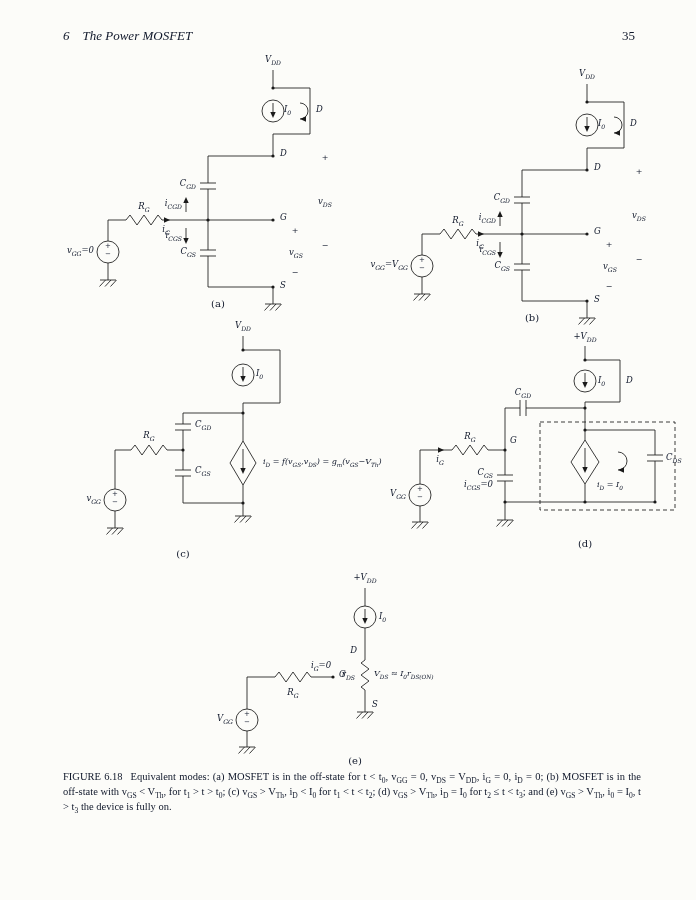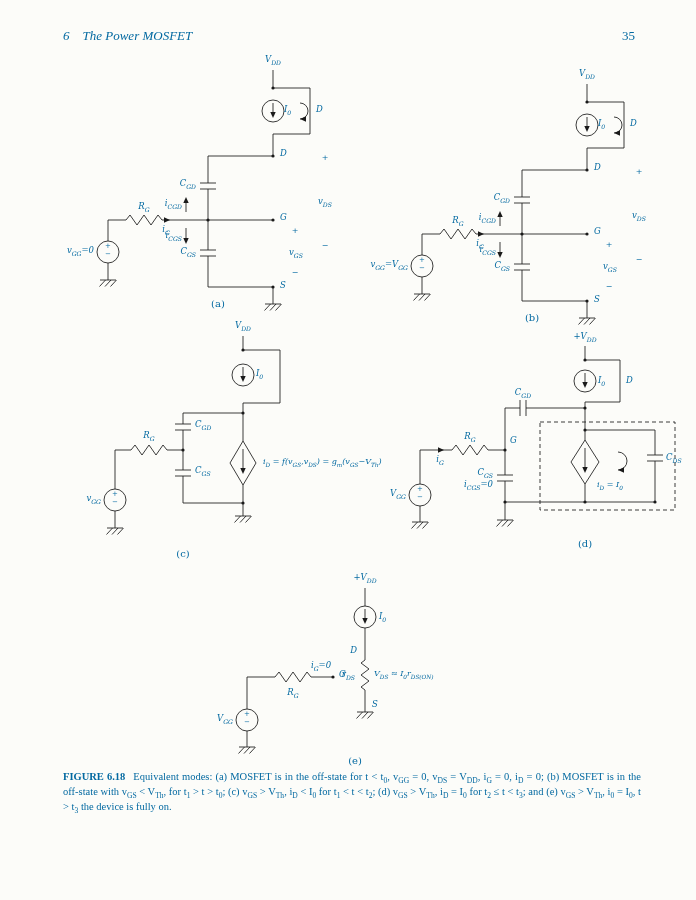--- a/index.html
+++ b/index.html
@@ -1,18 +1,18 @@
 <!DOCTYPE html>
 <html><head>
 <meta charset="utf-8">
 <style>
   html,body { margin:0; padding:0; background:#e9e9e5; }
   .page {
     position:relative; width:696px; height:900px; margin:0 auto;
-    background:#fcfcf9; color:#0369a1;
+    background:#fcfcf9; color:#0f172a;
     font-family:"Liberation Serif", serif; overflow:hidden;
   }
   .header { position:absolute; left:63px; top:28px; font-size:13px; font-style:italic; }
   .htitle { margin-left:13px; }
   .pageno { position:absolute; left:622px; top:28px; font-size:13px; }
 
   .subfig { position:absolute; }
   .subfig svg { position:absolute; left:0; top:0; overflow:visible; }
 
   .subfig svg path, .subfig svg polygon, .subfig svg rect, .subfig svg line {
@@ -32,21 +32,21 @@
   .cap { font-style:normal; font-size:10px; }
   .sign { font-style:normal; font-size:8px; }
   .ssign { font-style:normal; font-size:7px; }
   .eq { font-size:8px; }
 
   .caption {
     position:absolute; left:63px; top:770px; width:578px;
     font-size:10.5px; line-height:1.42; text-align:justify;
   }
   .caption sub { font-size:72%; line-height:0; }
-  .cap-tag { font-weight:bold; margin-right:8px; }
+  .cap-tag { font-weight:normal; margin-right:8px; }
 </style>
 </head>
 <body>
 
 <svg width="0" height="0" style="position:absolute" aria-hidden="true">
   <defs>
     <path id="ah" d="M0 0 L-2.7 -6 L2.7 -6 Z" fill="#1a1a1a" stroke="none"></path>
     <g id="gnd">
       <path d="M-8 0 H8 M-2.5 0 L-8.5 6.5 M3 0 L-3 6.5 M8.5 0 L2.5 6.5" stroke="#1a1a1a" stroke-width="0.85" fill="none"></path>
     </g>

